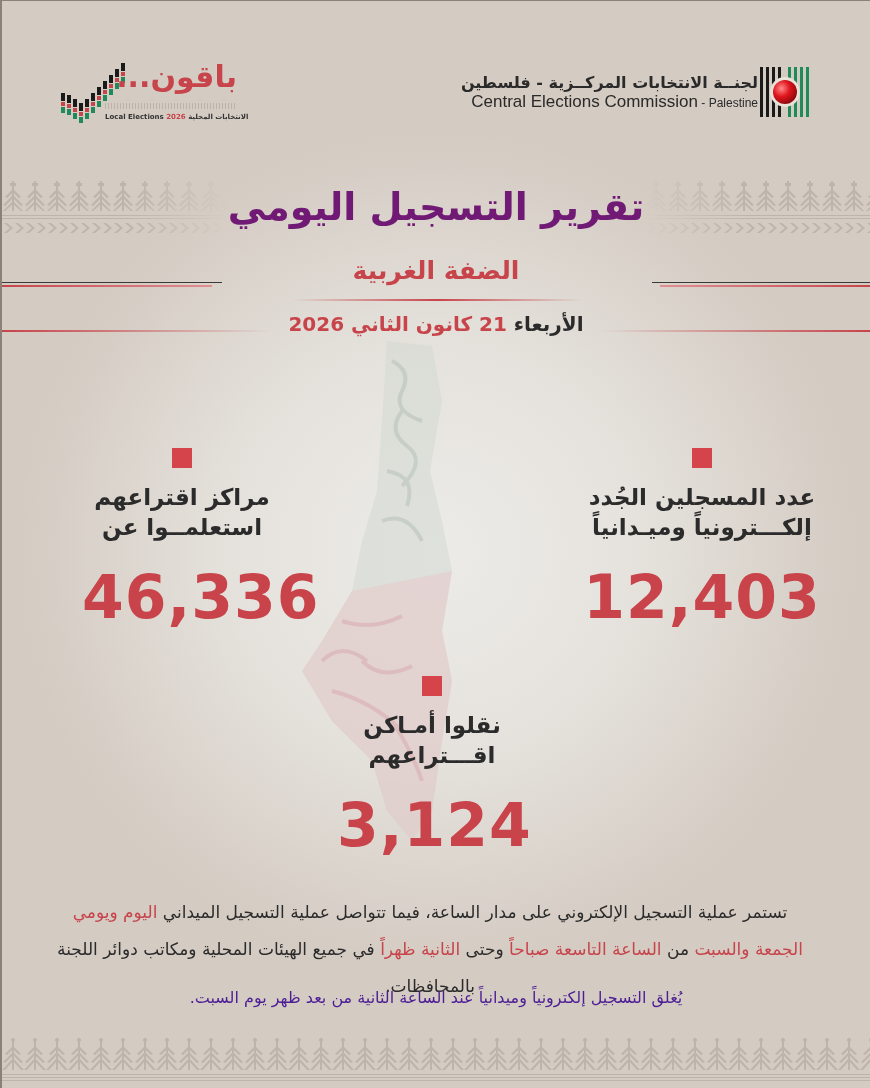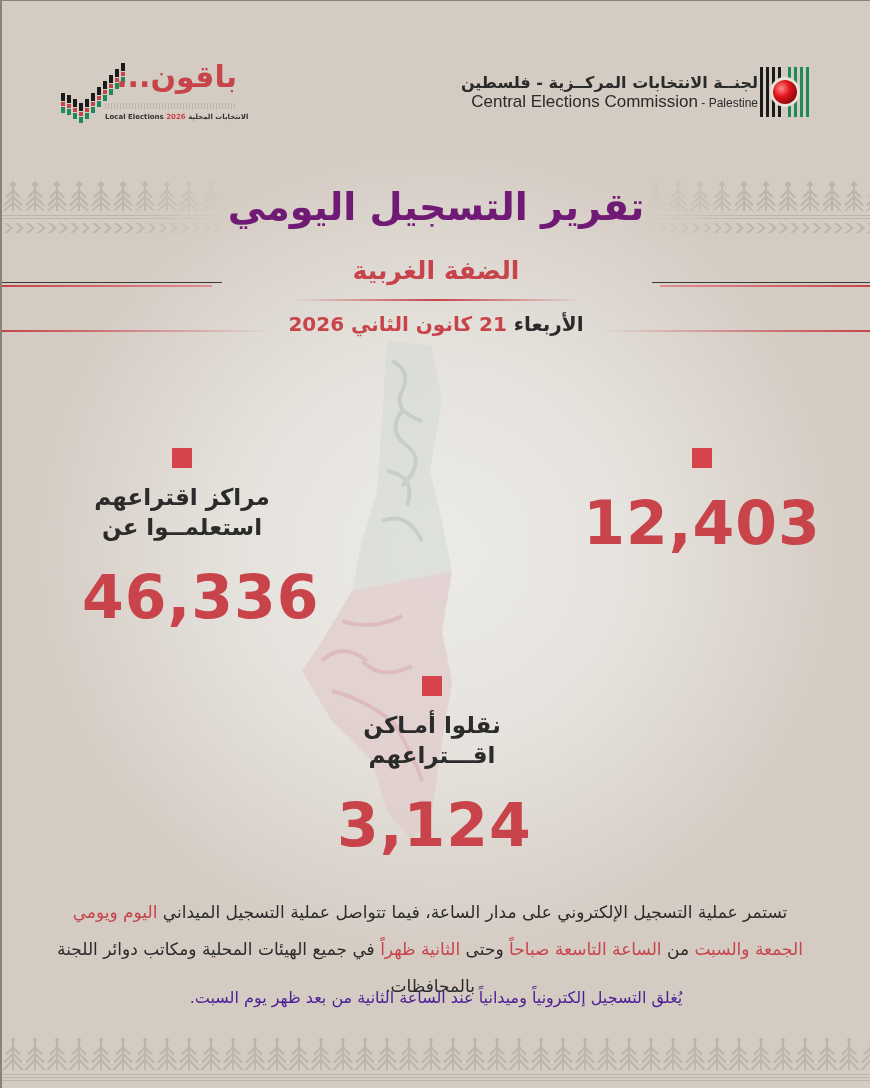--- a/index.html
+++ b/index.html
@@ -206,20 +206,24 @@
 
 <div class="region">الضفة الغربية</div>
 <div class="region-rule"></div>
 <div class="date"><span class="dk">الأربعاء</span><span class="dr"> 21 كانون الثاني 2026</span></div>
 
 <div class="rule-red" style="left:0;top:329px;width:270px;background:linear-gradient(90deg,#c7444b,rgba(199,68,75,0));"></div>
 <div class="rule-red" style="right:0;top:329px;width:270px;background:linear-gradient(270deg,#c7444b,rgba(199,68,75,0));"></div>
 
 <div class="stat" style="left:580px;top:447px;width:240px;">
   <div class="sq"></div>
+  <div class="label">
+      <div>عدد المسجلين الجُدد</div>
+      <div>إلكـــترونياً وميـدانياً</div>
+    </div>
   <div class="value">12,403</div>
 </div>
 
 <div class="stat" style="left:80px;top:447px;width:200px;">
   <div class="sq"></div>
   <div class="label">
       <div>مراكز اقتراعهم</div>
       <div>استعلمــوا عن</div>
     </div>
   <div class="value">46,336</div>

